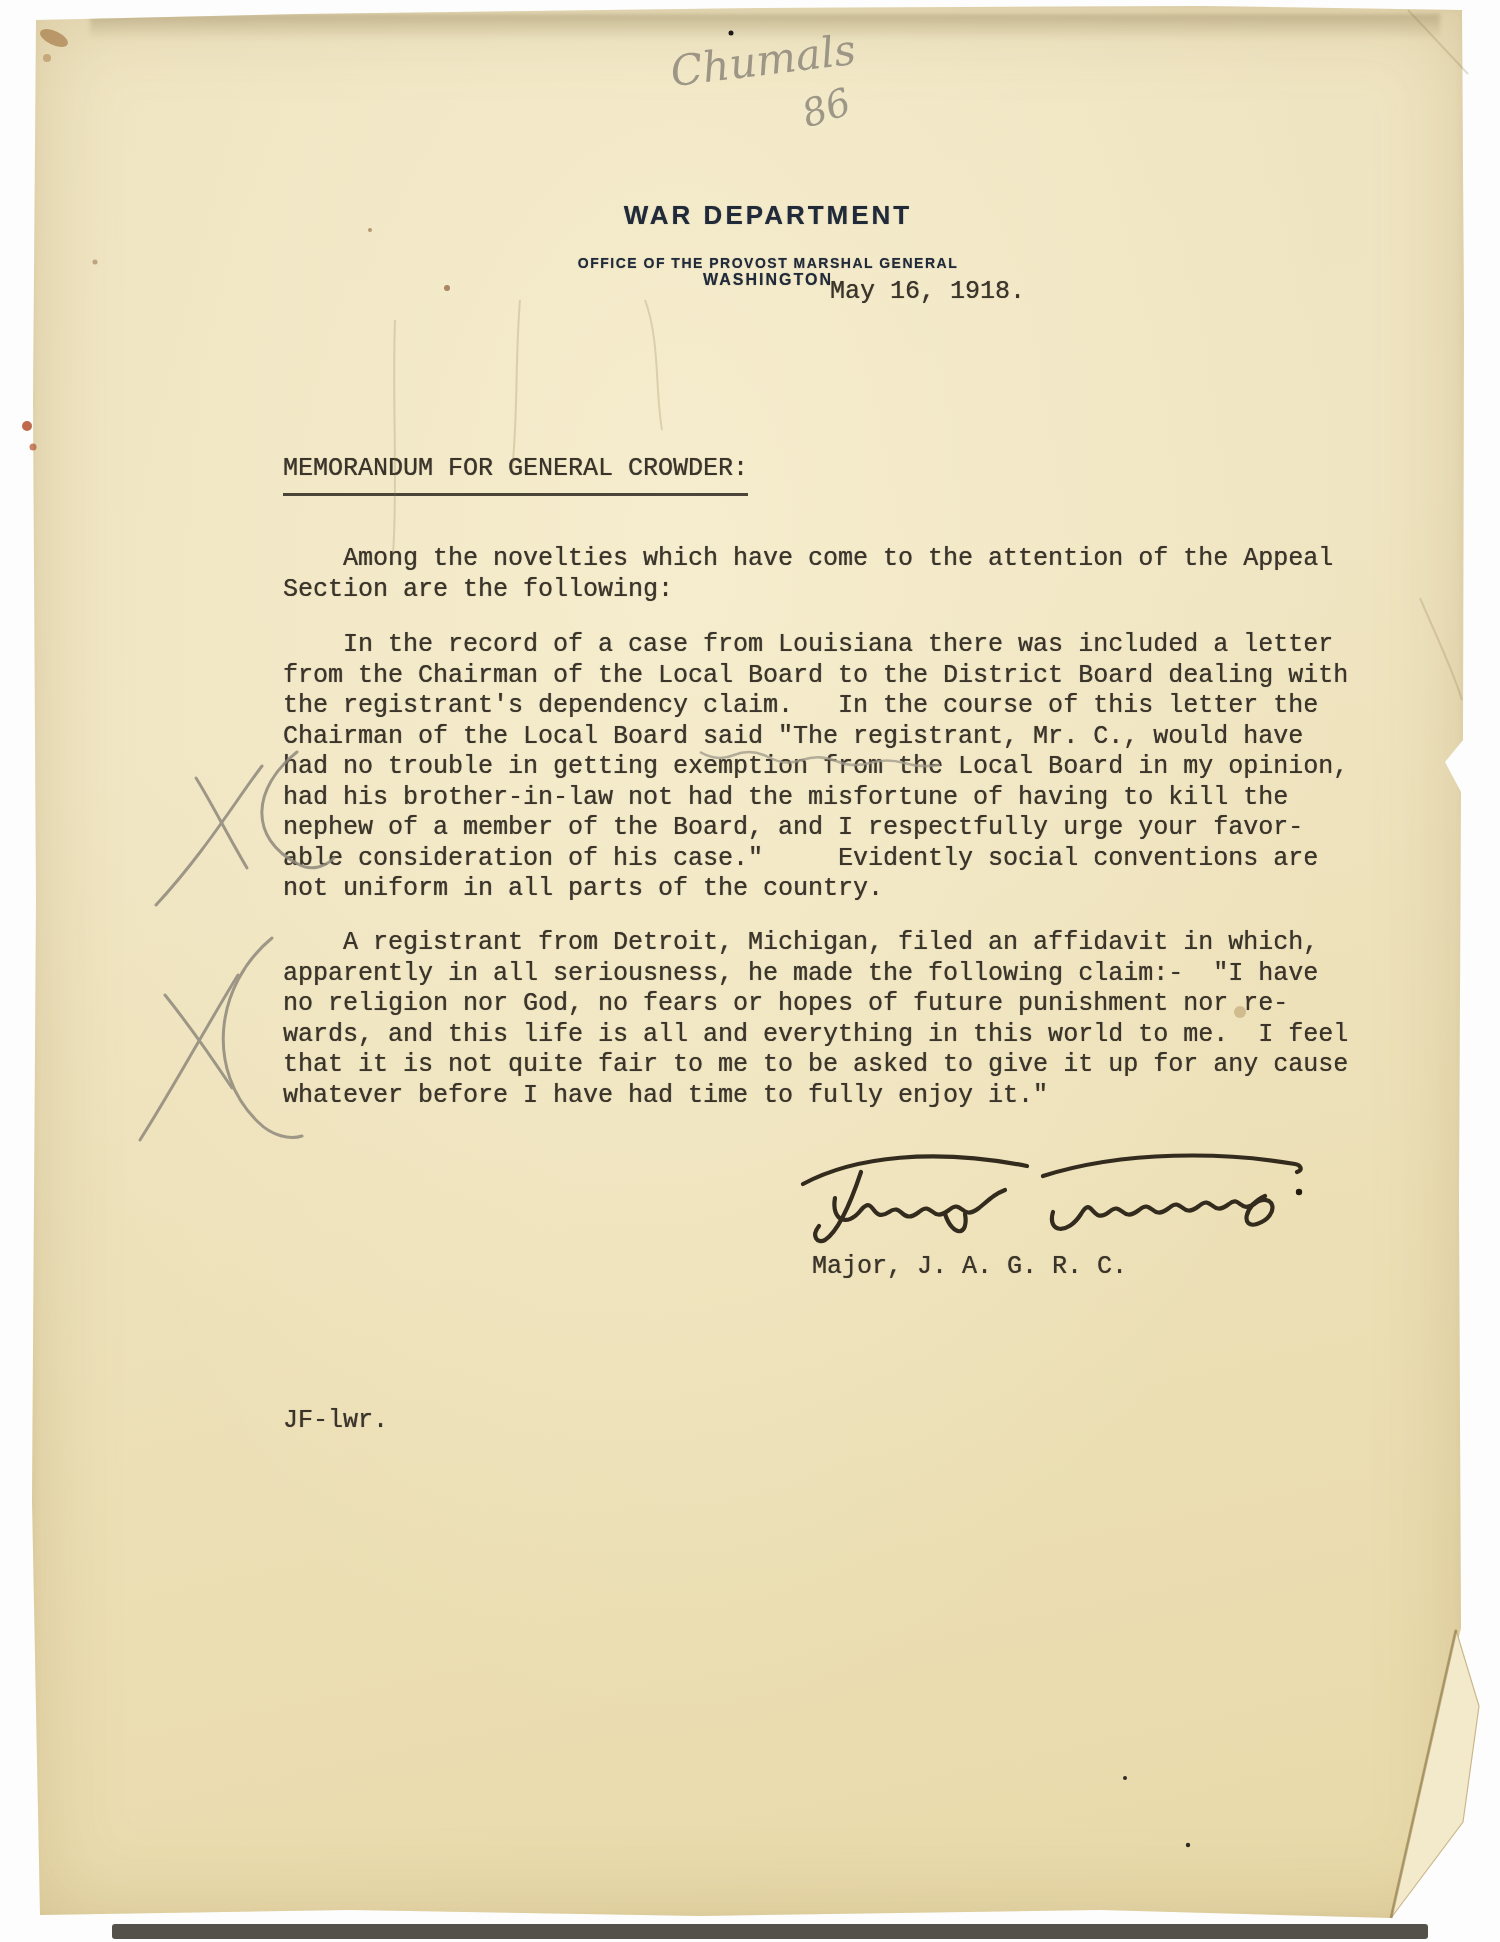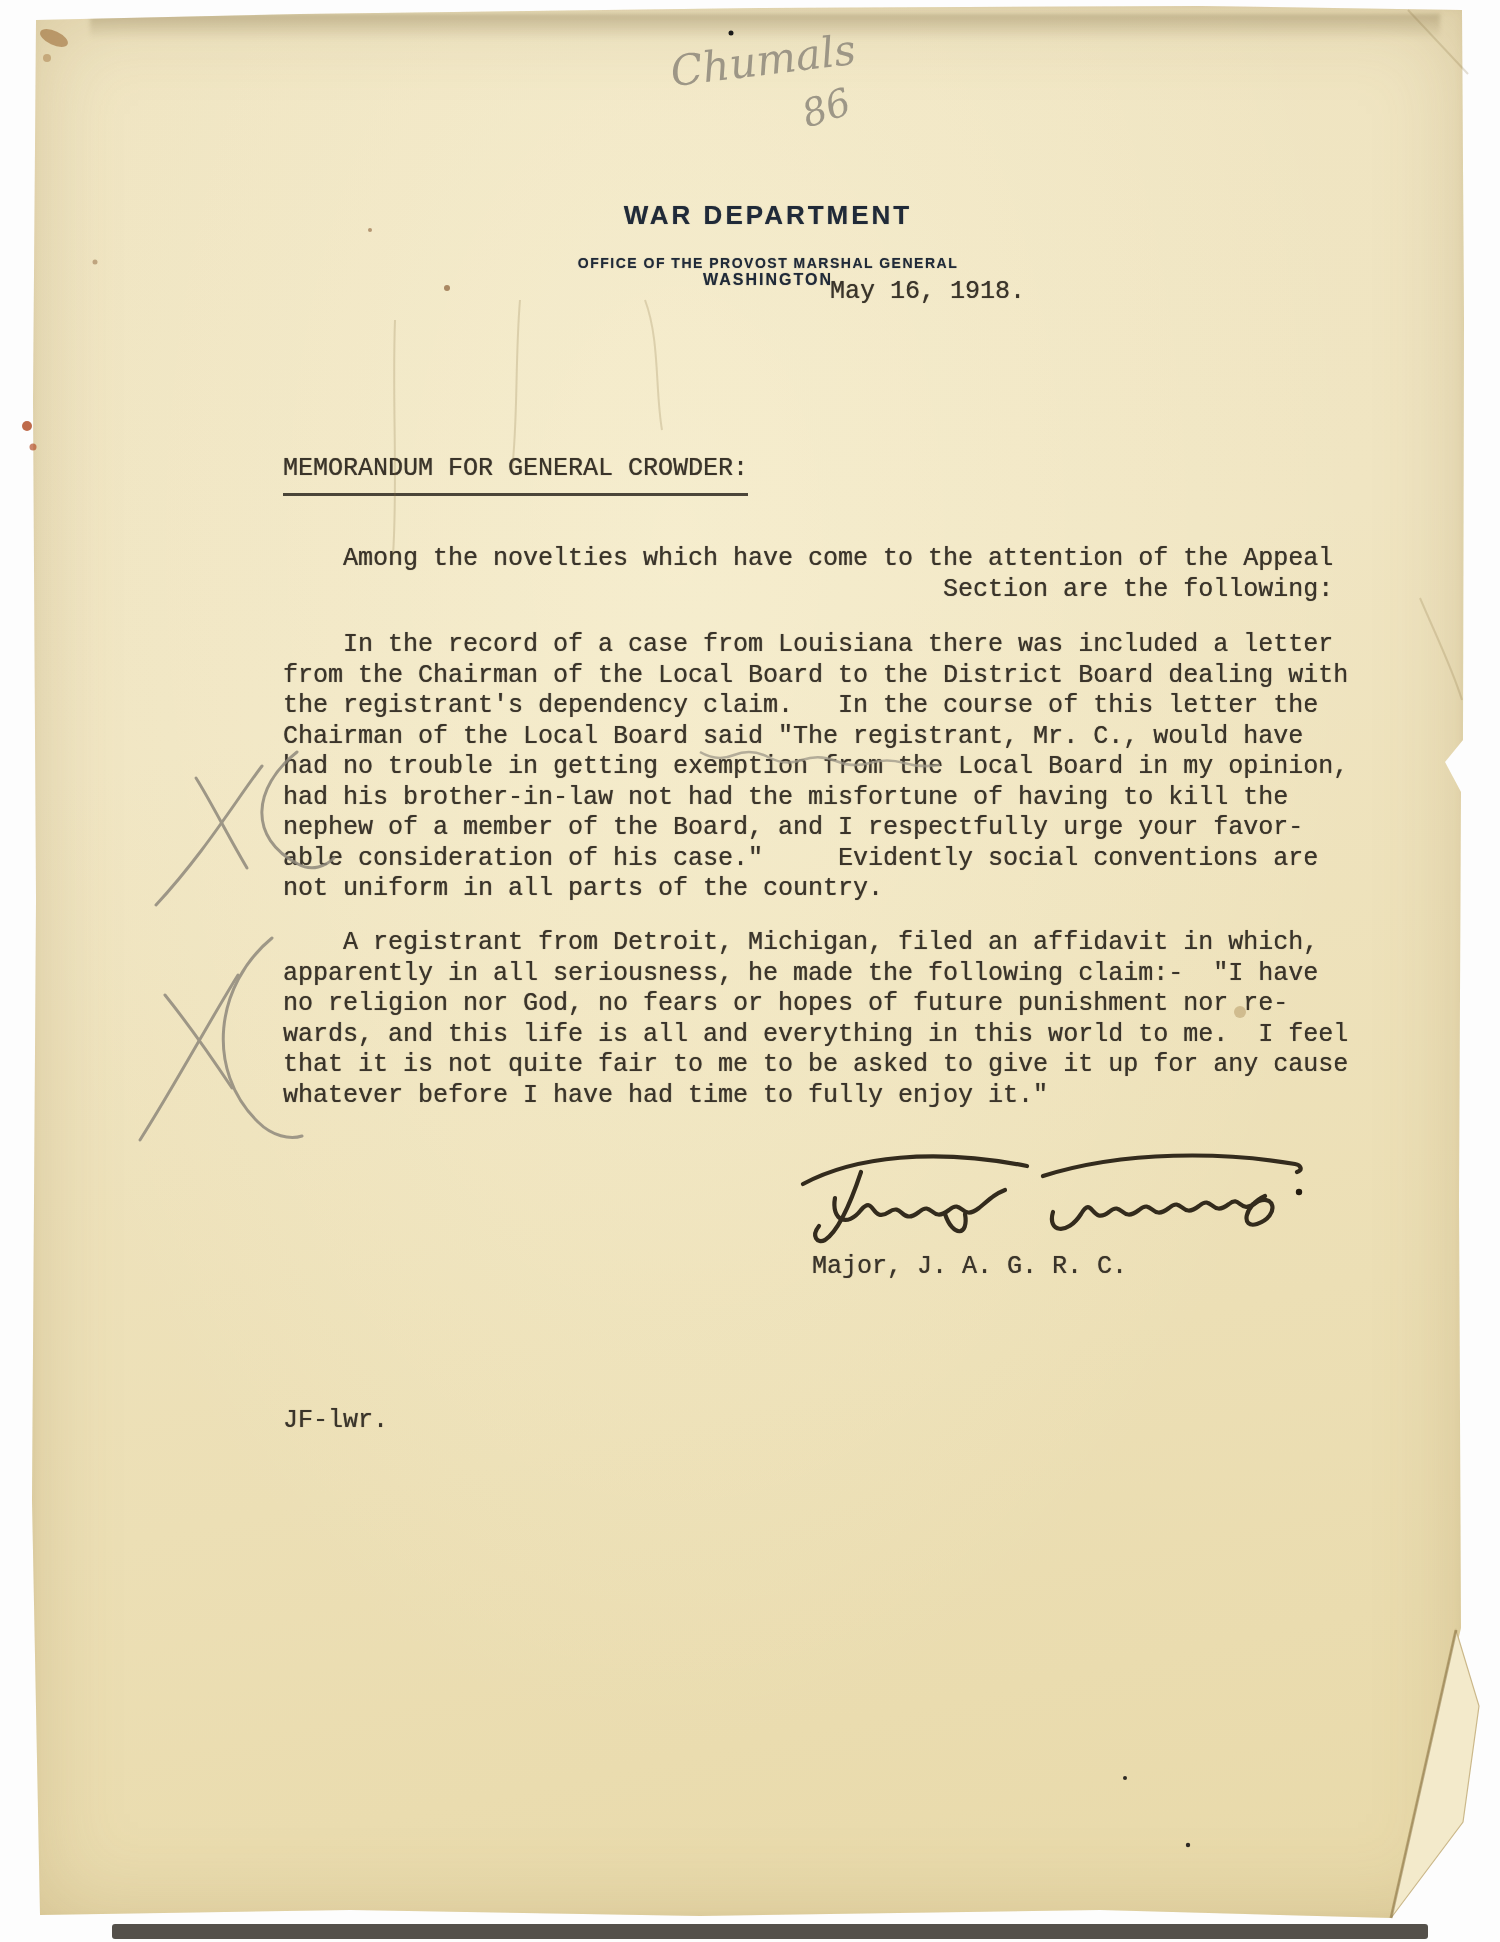--- a/index.html
+++ b/index.html
@@ -18,21 +18,21 @@
     background:linear-gradient(to bottom,rgba(118,100,58,.30),rgba(118,100,58,0));
     filter:blur(2px);}
   
   .tw{font-family:"Liberation Mono","DejaVu Sans Mono",monospace;font-size:25px;
       line-height:30.5px;color:#3a342a;
       text-shadow:0 0 .8px rgba(58,52,42,.7),.4px .4px 0 rgba(58,52,42,.25);}
   pre.tw{margin:0;white-space:pre;position:absolute;}
   .date-line{position:absolute;left:800px;top:271px;text-align:right;}
   .memo-heading{position:absolute;left:253px;top:448px;display:inline-block;
       border-bottom:3px solid rgba(45,40,30,.85);padding-bottom:8px;}
-  .p1{left:253px;top:538px;text-align:right;}
+  .p1{left:253px;top:538px;}
   .p2{left:253px;top:624px;}
   .p3{left:253px;top:922px;}
   .sig-title{position:absolute;left:782px;top:1246px;text-align:right;}
   .typist{position:absolute;left:253px;top:1400px;}
   
   .letterhead{position:absolute;left:388px;top:165px;width:700px;text-align:center;
       color:#202a38;font-weight:bold;text-shadow:0 0 1px rgba(32,42,56,.5);}
   .lh-dept{font-size:26px;letter-spacing:3px;margin-top:29px;}
   .lh-office{font-size:14px;letter-spacing:1.5px;margin-top:24px;}
   .lh-city{font-size:16px;letter-spacing:2px;}

